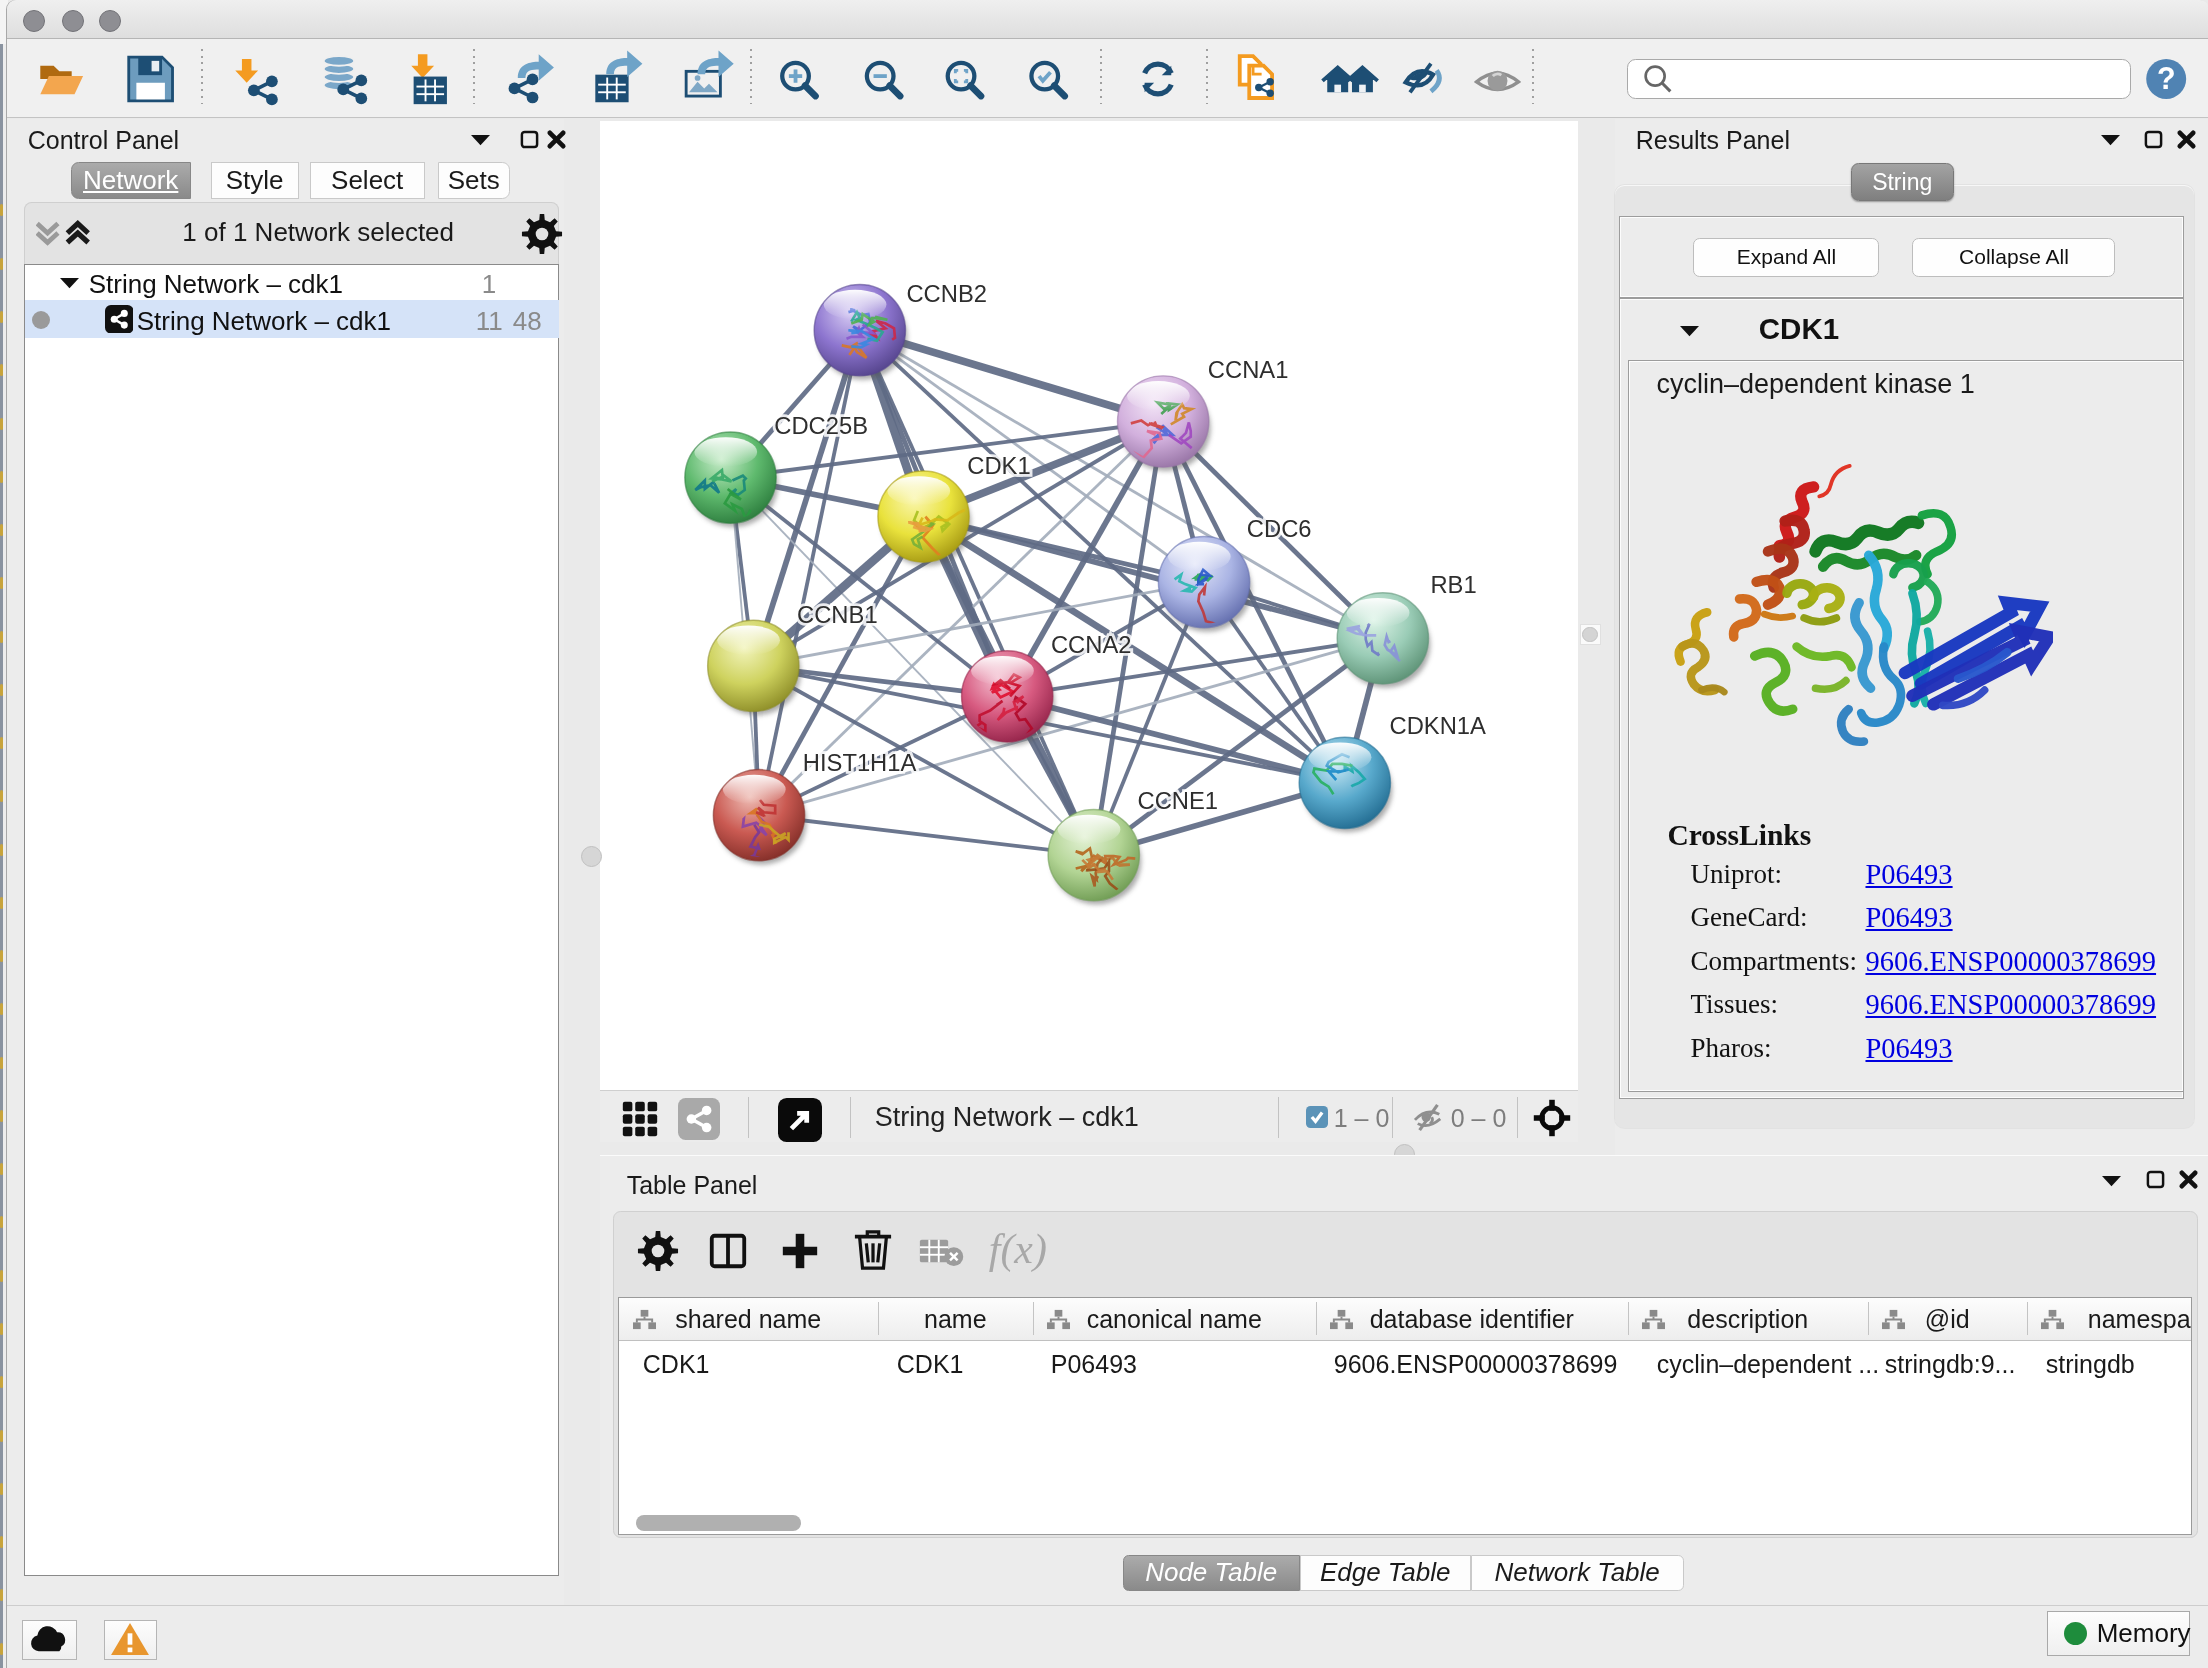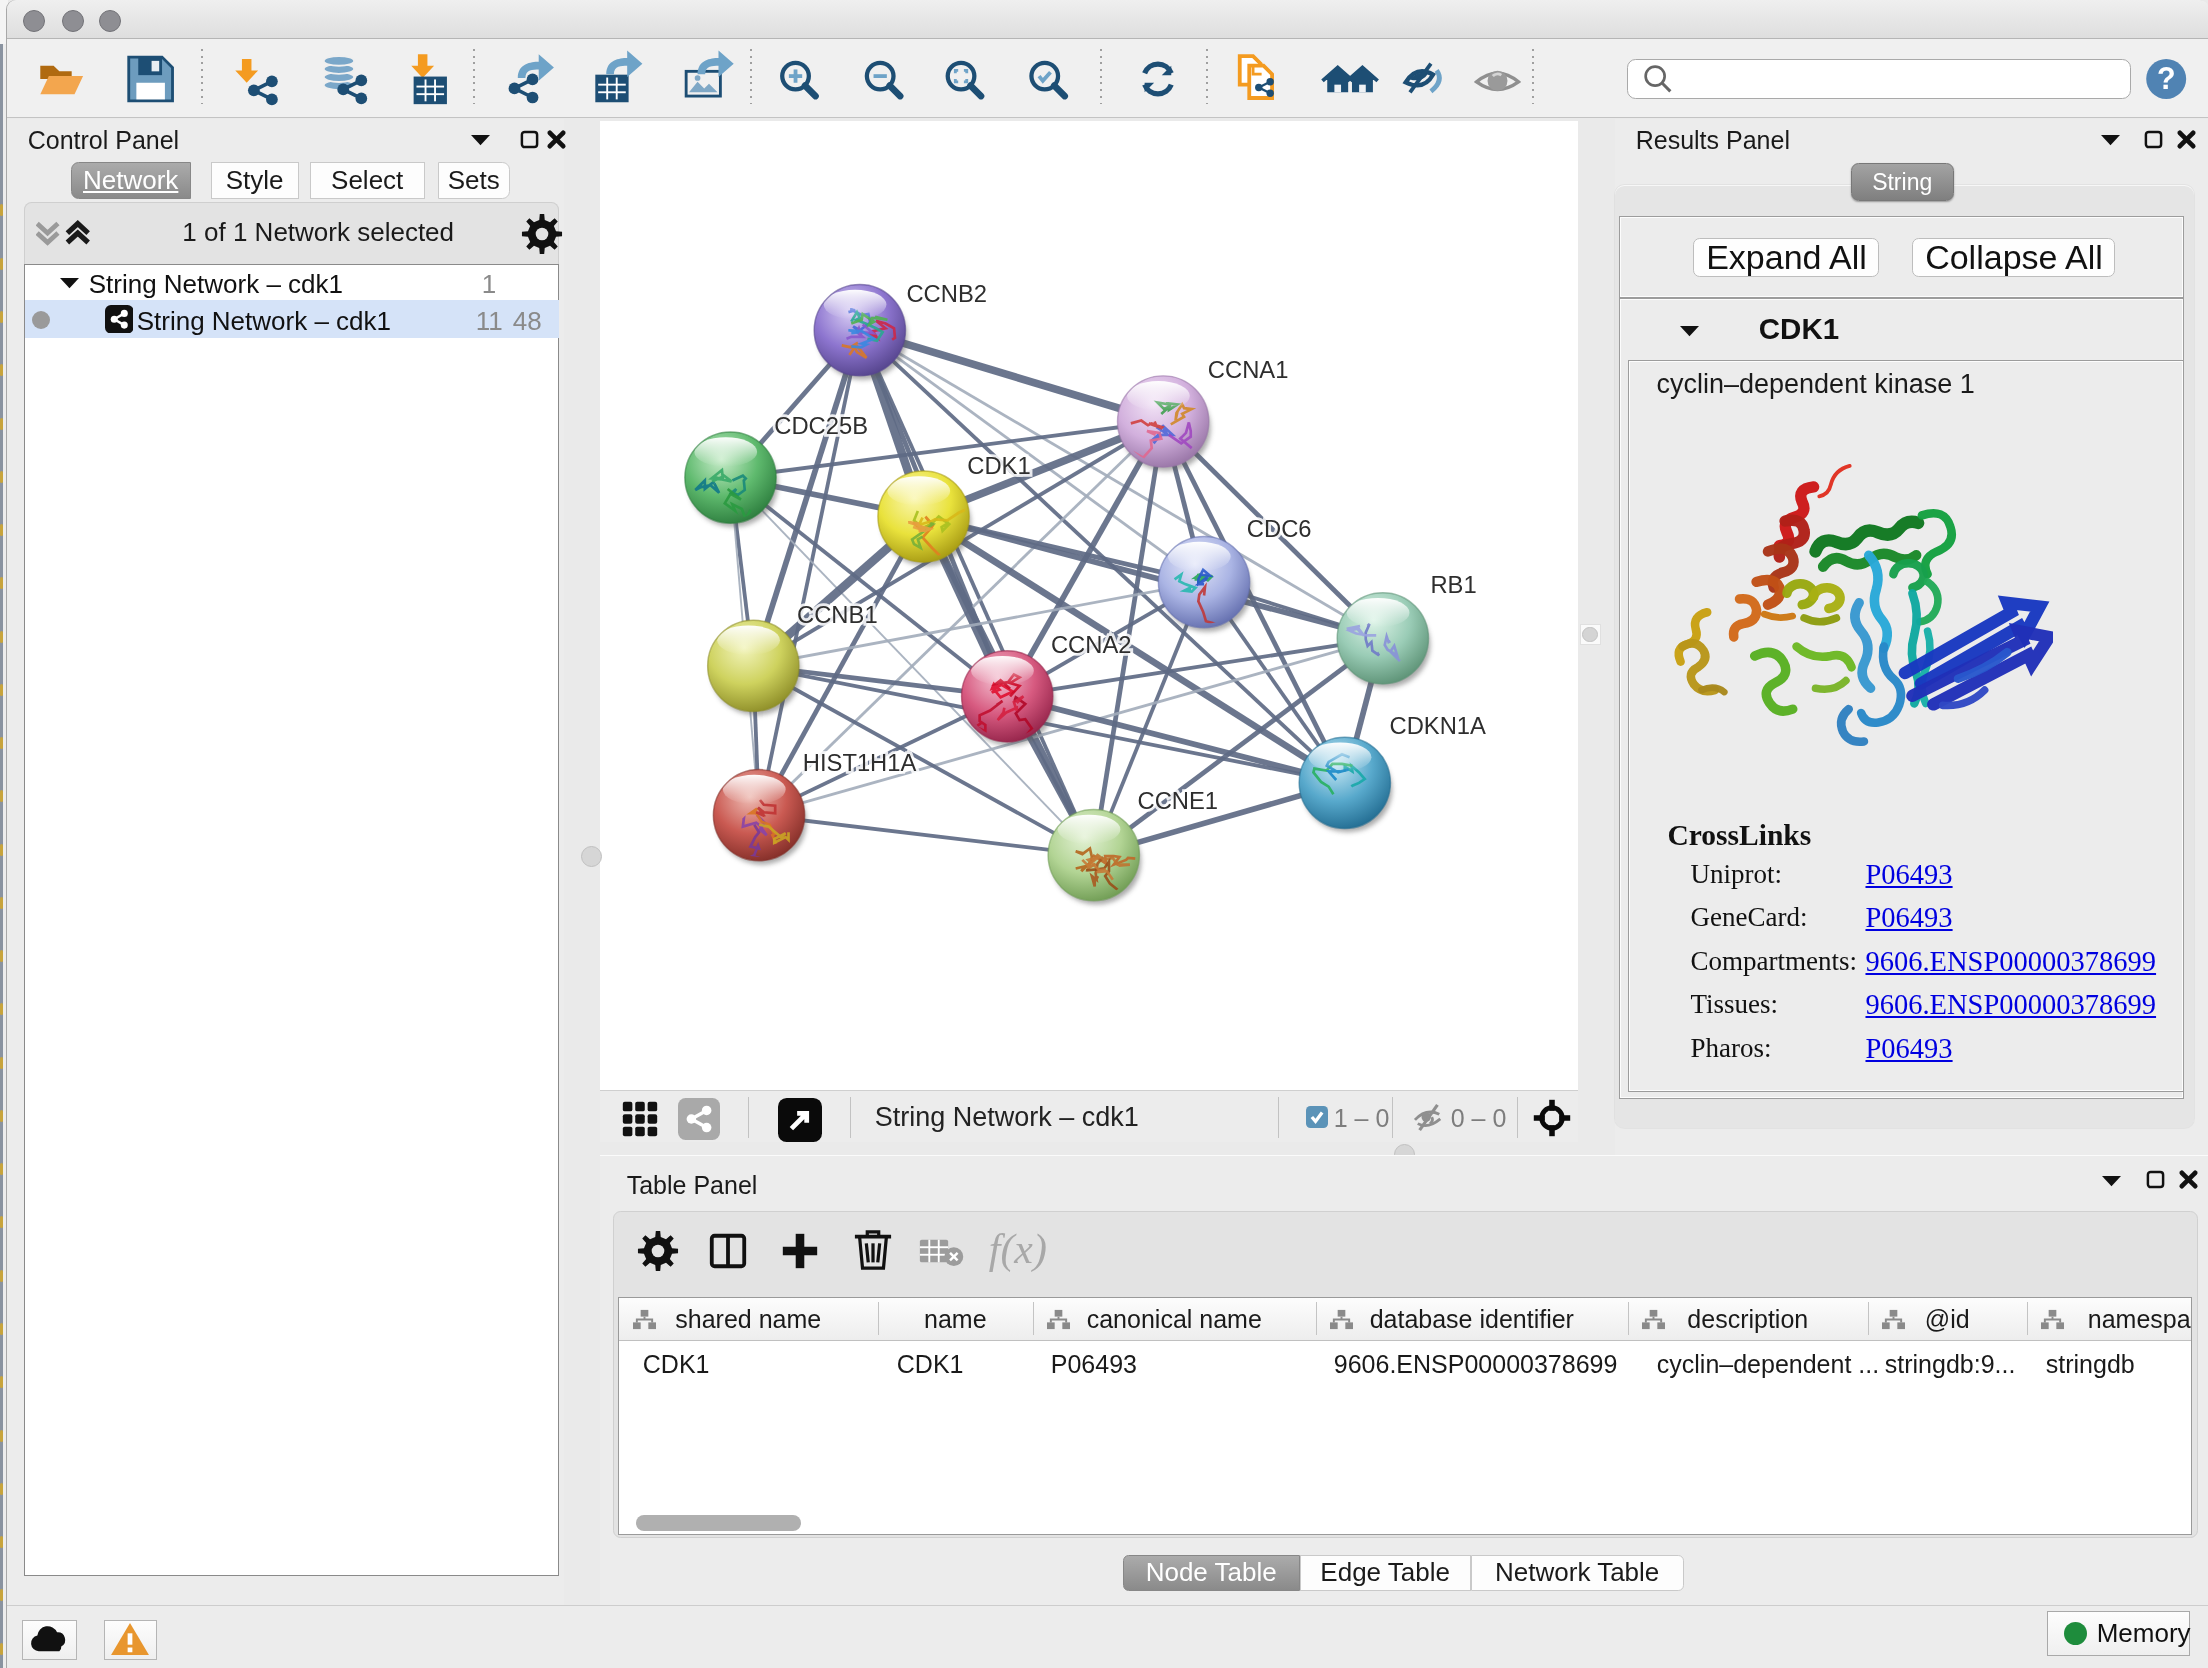--- a/index.html
+++ b/index.html
@@ -19,33 +19,33 @@
 #netlist{position:absolute;left:17px;top:145px;width:535px;height:1312px;background:#fff;border:1px solid #8a8a8a;box-sizing:border-box;}
 #row2{position:absolute;left:0;top:35px;width:534px;height:38px;background:#d5e3f8;}
 #canvas{position:absolute;left:593px;top:121px;width:978px;height:969px;background:#fff;}
 #canvasbar{position:absolute;left:593px;top:1090px;width:978px;height:52px;background:#ececec;border-top:1px solid #cfcfcf;box-sizing:border-box;}
 .cbsep{position:absolute;top:5.7px;height:41px;width:1px;background:#c2c2c2;}
 #rgutter{position:absolute;left:1570px;top:119px;width:44px;height:1036px;}
 #rpanel{position:absolute;left:1608px;top:119px;width:593px;height:1036px;background:#ececec;}
 #stringtab{position:absolute;left:236px;top:44px;width:103px;height:38px;background:linear-gradient(#a3a3a3,#7f7f7f);border:1px solid #787878;border-radius:7.6px;color:#fff;font-size:23px;text-align:center;line-height:36px;box-sizing:border-box;box-shadow:0 1px 1.9px rgba(0,0,0,0.35);}
 #rsbox{position:absolute;left:0px;top:66px;width:579px;height:943px;background:#e5e5e5;border-radius:9.5px;box-shadow:inset 0 1px 0 rgba(255,255,255,0.7), 0 0 0 1px rgba(0,0,0,0.04);}
 #rsbox1{position:absolute;left:4.8px;top:28.5px;width:563px;height:80px;background:#ececec;border:1px solid #9c9c9c;box-shadow:inset 0 0 0 1px #fdfdfd;}
-.rbtn{position:absolute;top:21px;height:39px;background:#fefefe;border:1px solid #bdbdbd;border-radius:6.7px;font-size:34px;color:#111;text-align:center;box-sizing:border-box;}
+.rbtn{position:absolute;top:21px;height:39px;background:#fefefe;border:1px solid #bdbdbd;border-radius:6.7px;font-size:21px;color:#111;text-align:center;box-sizing:border-box;}
 #cdkbox{position:absolute;left:4.8px;top:111px;width:563px;height:799px;border:1px solid #9c9c9c;box-shadow:inset 0 0 0 1px #fdfdfd;background:#ececec;}
 #cdkinner{position:absolute;left:8px;top:61px;width:554px;height:730px;border:1px solid #9c9c9c;box-shadow:inset 0 0 0 1px #fdfdfd;background:#ececec;}
 .serif{font-family:"Liberation Serif",serif;}
 a.lnk{color:#0000e0;text-decoration:underline;}
 #tpanel{position:absolute;left:593px;top:1155px;width:1609px;height:454px;background:#ececec;border-top:1.9px solid #fbfbfb;box-sizing:border-box;}
 #tpbox{position:absolute;left:13.3px;top:55px;width:1585px;height:327px;background:#e3e3e3;border:1px solid #d0d0d0;border-radius:7.6px;box-sizing:border-box;}
 #tbl{position:absolute;left:3.8px;top:85px;width:1574px;height:238px;overflow:hidden;background:#fff;border:1px solid #9a9a9a;box-sizing:border-box;}
 #thead{position:absolute;left:0;top:0;width:100%;height:43px;background:linear-gradient(#fdfdfd,#ededed);border-bottom:1px solid #c0c0c0;box-sizing:border-box;}
 .th{position:absolute;top:0;height:43px;font-size:25px;color:#1a1a1a;text-align:center;line-height:42px;}
 .thsep{position:absolute;top:3.8px;height:33px;width:1px;background:#c4c4c4;}
 .td{position:absolute;top:52px;font-size:25px;color:#1a1a1a;white-space:nowrap;}
-.ttab{position:absolute;top:399px;height:36px;box-sizing:border-box;border:1px solid #c9c9c9;background:#fdfdfd;color:#1a1a1a;font-size:26px;text-align:center;line-height:33px;}
+.ttab{position:absolute;top:399px;height:36px;box-sizing:border-box;border:1px solid #c9c9c9;background:#fdfdfd;color:#1a1a1a;font-size:26px;text-align:center;line-height:33px;font-style:italic;}
 #statusbar{position:absolute;left:0;top:1605px;width:2202px;height:64px;background:#ececec;border-top:1px solid #cdcdcd;box-sizing:border-box;}
 .sbtn{position:absolute;top:14.3px;height:40px;box-sizing:border-box;background:linear-gradient(#fdfdfd,#efefef);border:1.9px solid #b5b5b5;}
 </style></head>
 <body>
 <div id="sliver">
     <div id="sliverbar"></div>
     <div style="position:absolute;left:0px;top:204px;width:2.9px;height:12.4px;border-radius:1.9px;background:#c8a43c;"></div>
     <div style="position:absolute;left:0px;top:258px;width:2.9px;height:12.4px;border-radius:1.9px;background:#c8a43c;"></div>
     <div style="position:absolute;left:0px;top:311px;width:2.9px;height:12.4px;border-radius:1.9px;background:#c8a43c;"></div>
     <div style="position:absolute;left:0px;top:364px;width:2.9px;height:12.4px;border-radius:1.9px;background:#c8a43c;"></div>

